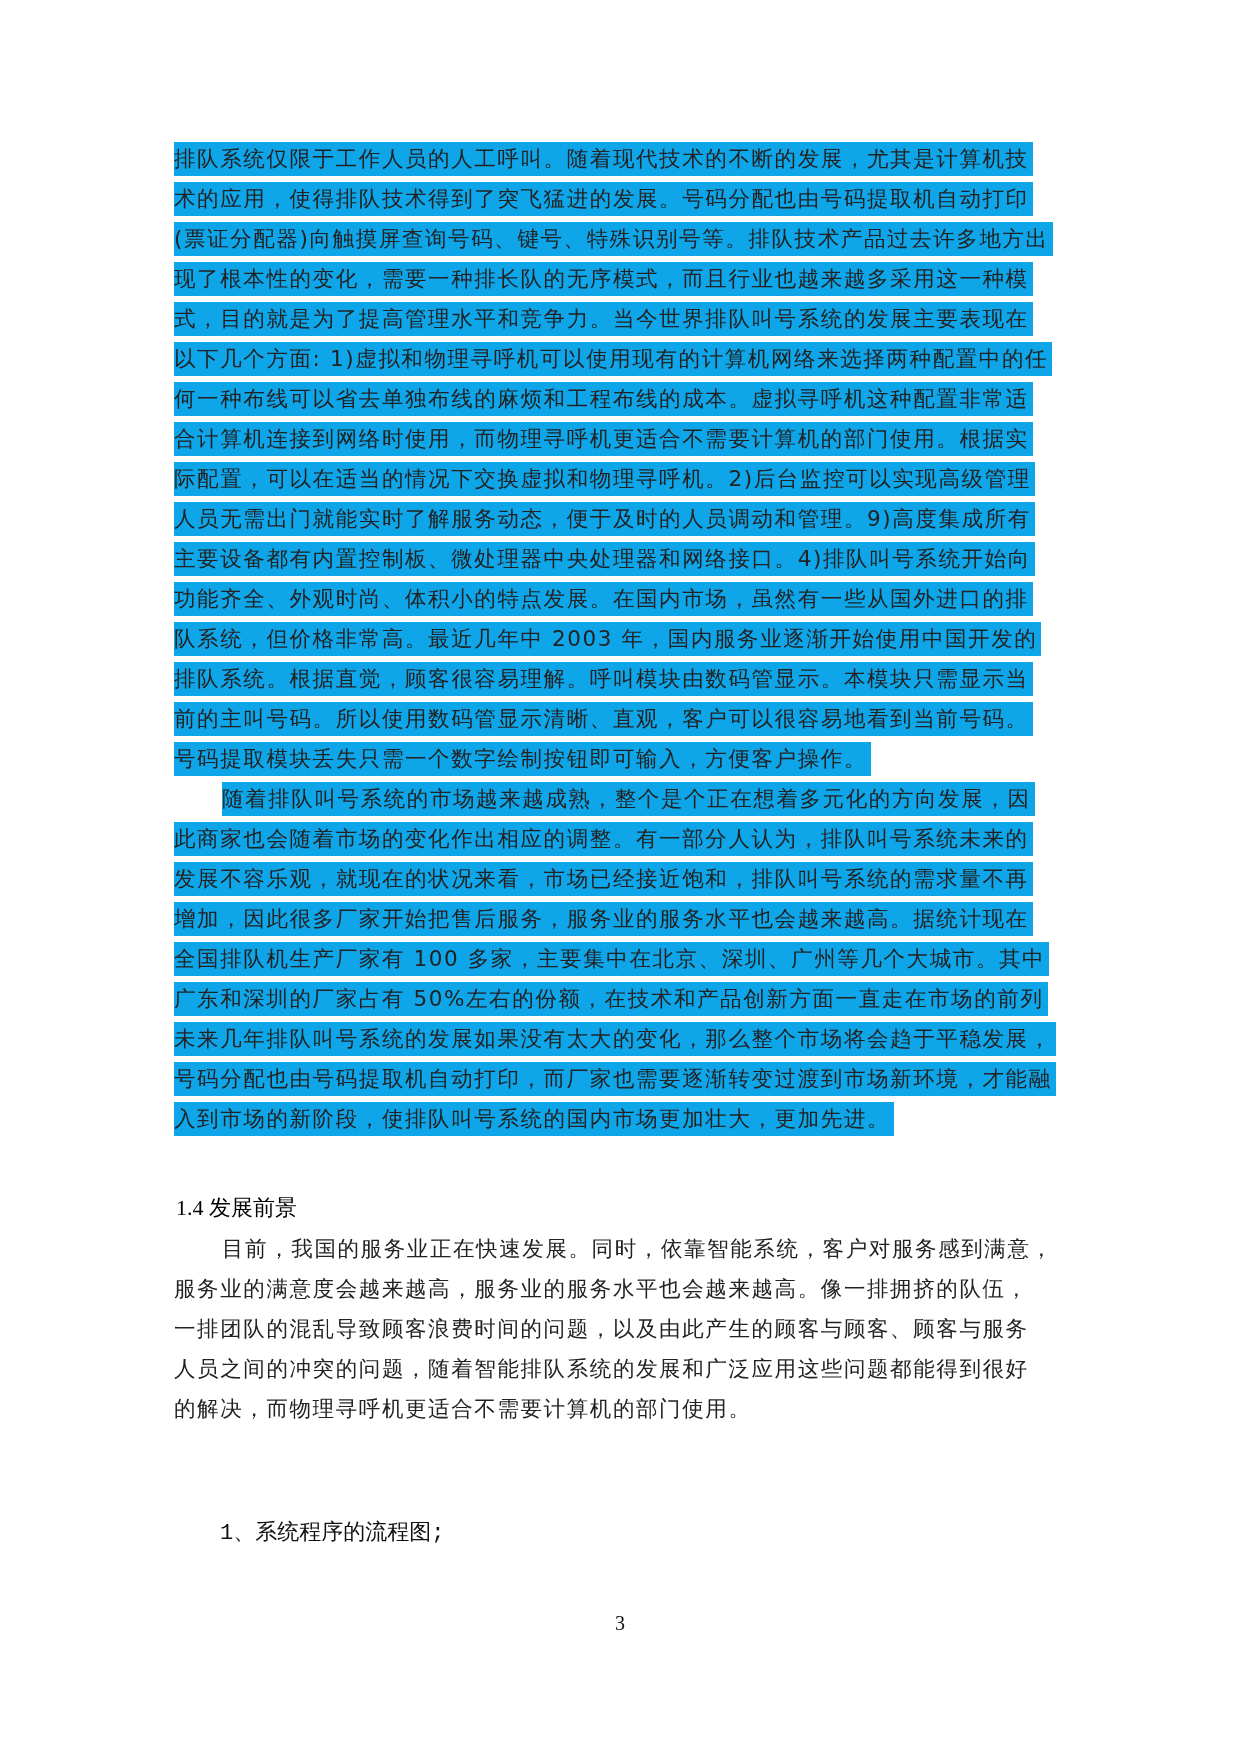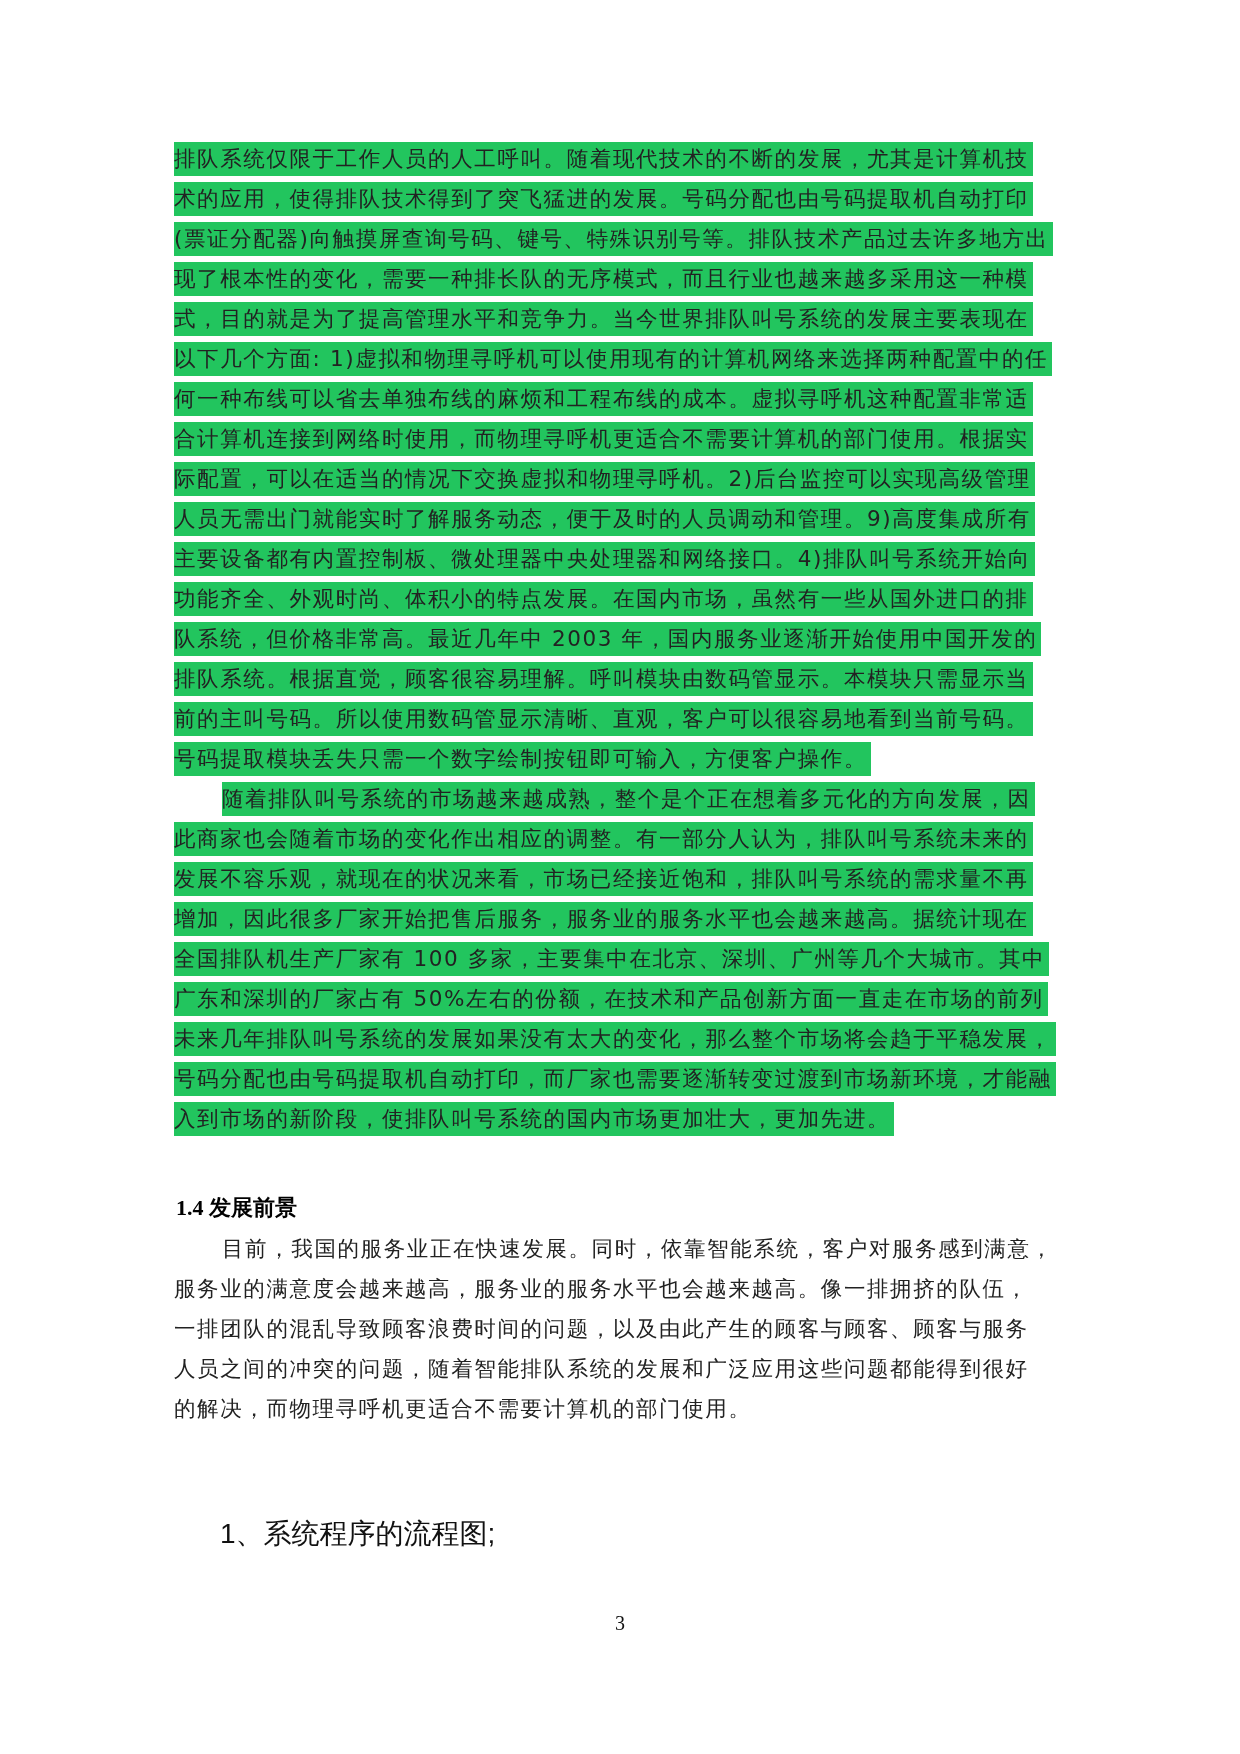--- a/index.html
+++ b/index.html
@@ -1,32 +1,32 @@
 <!DOCTYPE html>
 <html><head>
 <meta charset="utf-8">
 <style>
   html, body { margin: 0; padding: 0; background: #ffffff; }
   body { width: 1240px; height: 1754px; position: relative; overflow: hidden; }
   .page { position: absolute; left: 0; top: 0; width: 1240px; height: 1754px; background: #ffffff; }
   .line {
     position: absolute; left: 174px; height: 34px; line-height: 34px;
     font-family: "DejaVu Sans", sans-serif; font-size: 21.5px; color: #222;
-    white-space: nowrap; letter-spacing: 1.6px; background: #22c55e;
+    white-space: nowrap; letter-spacing: 1.6px; background: #0ea5e9;
     padding-right: 4px;
   }
   .line.nobg { background: transparent; }
   .heading {
     position: absolute; left: 176px; height: 32px; line-height: 32px;
-    font-family: "Liberation Serif", serif; font-weight: bold; font-size: 22px; color: #000;
+    font-family: "Liberation Serif", serif; font-weight: normal; font-size: 22px; color: #000;
     white-space: nowrap;
   }
   .plain {
     position: absolute; height: 32px; line-height: 32px;
-    font-family: Liberation Sans, sans-serif; font-size: 28px; color: #111; white-space: nowrap;
+    font-family: Liberation Mono, monospace; font-size: 22px; color: #111; white-space: nowrap;
   }
   .pagenum {
     position: absolute; left: 0; width: 1240px; text-align: center; top: 1612px;
     font-family: "Liberation Serif", serif; font-size: 20px; color: #111;
   }
 </style>
 </head>
 <body>
 
 <div class="page">

